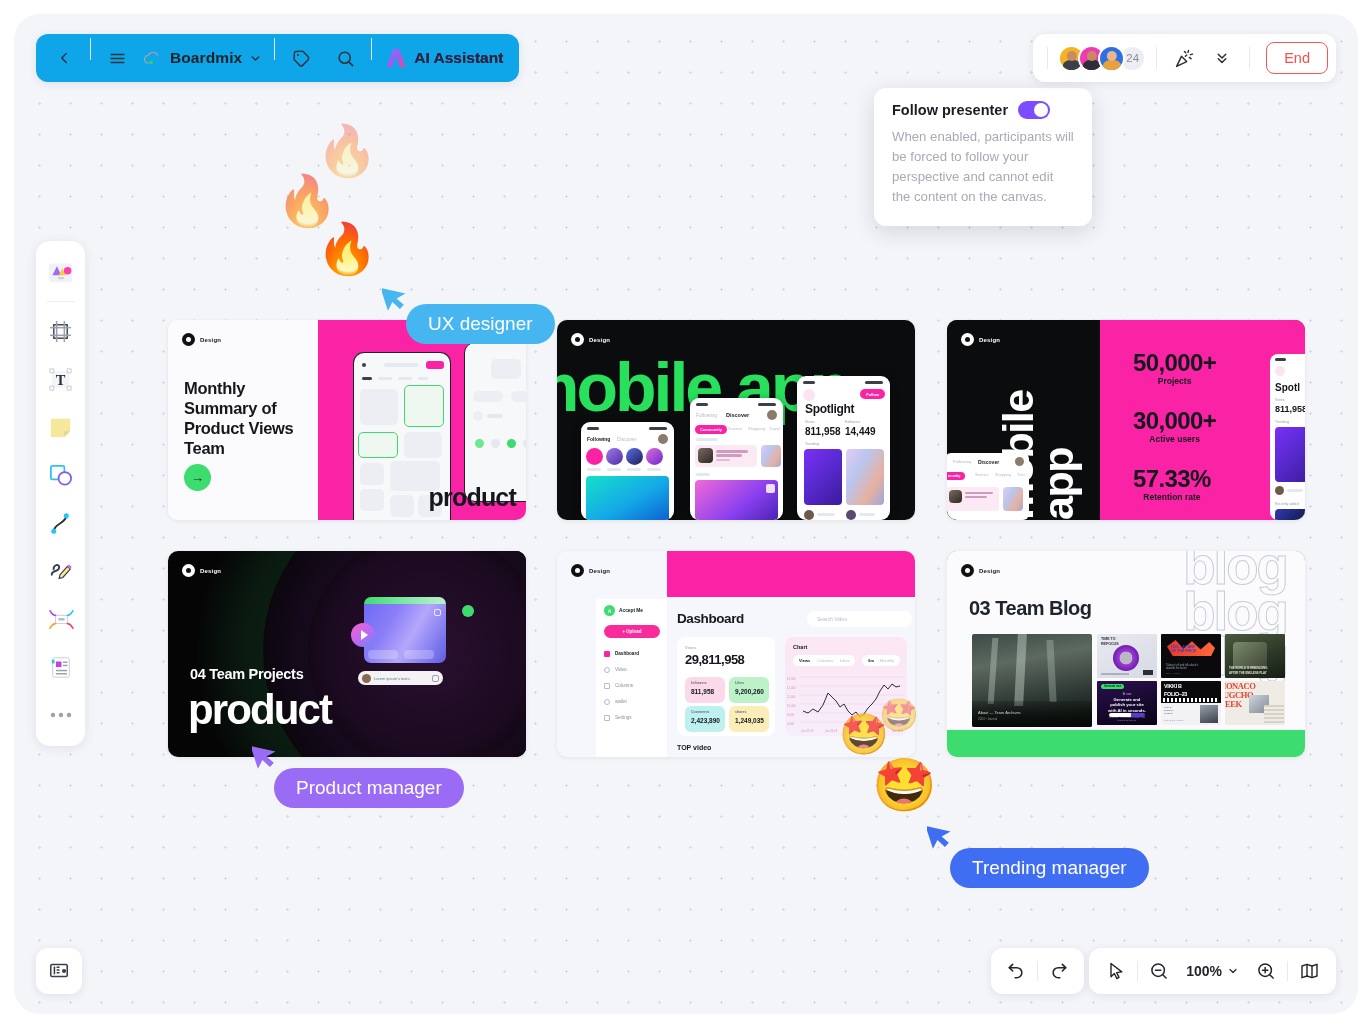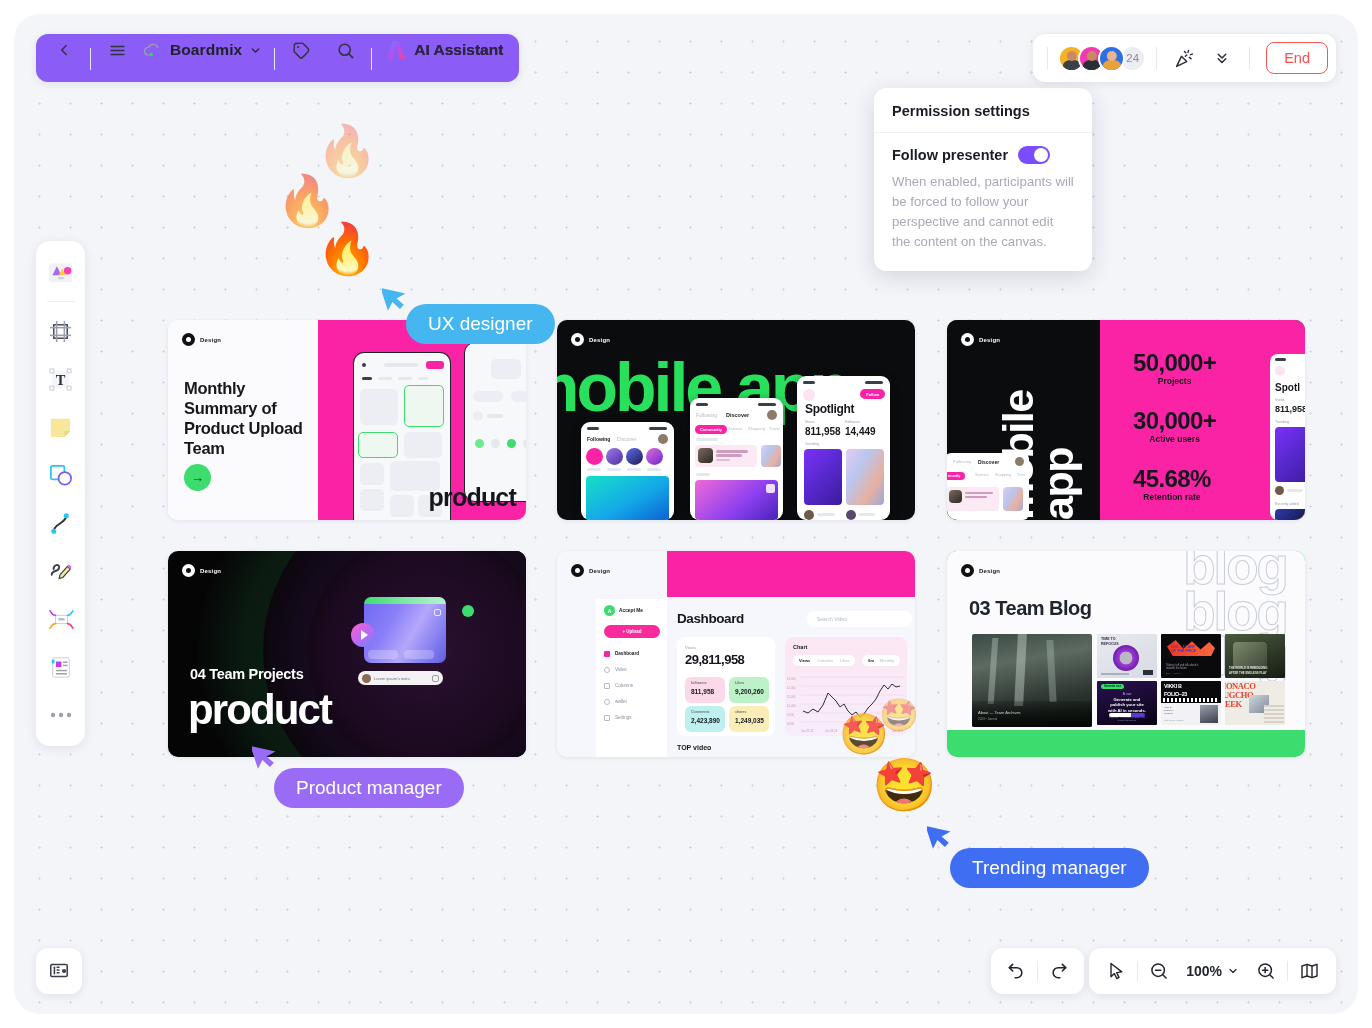--- a/index.html
+++ b/index.html
@@ -23,24 +23,24 @@
     background-color: #f4f5f9;
     background-image: radial-gradient(#d8dbe4 1.2px, transparent 1.3px);
     background-size: 31px 31px;
     background-position: 10px 12px;
     overflow: hidden;
   }
 
   
   .topbar {
     position: absolute; left: 36px; top: 34px;
-    height: 48px; display: flex; align-items: flex-end;
-    background: #8b5cf6; border-radius: 12px;
+    height: 48px; display: flex; align-items: flex-start;
+    background: #0ea5e9; border-radius: 12px;
     box-shadow: 0 2px 10px rgba(25,30,60,.09);
-    padding: 12px 6px; z-index: 40;
+    padding: 4px 6px; z-index: 40;
   }
   .tb-btn {
     width: 44px; height: 40px; display: flex; align-items: center; justify-content: center;
     border-radius: 8px; cursor: pointer; color: #30333d;
   }
   .tb-sep { width: 1px; height: 22px; background: #e6e8ee; margin: 0 4px; }
   .tb-brand { display: flex; align-items: center; gap: 7px; padding: 0 8px 0 4px; cursor: pointer; height: 40px; border-radius: 8px;}
   .tb-brand-text { font-size: 15.5px; font-weight: 600; color: #1e2127; letter-spacing: .1px; }
   .ai-btn { display: flex; align-items: center; gap: 6px; padding: 0 10px; height: 40px; border-radius: 8px; cursor: pointer; }
   .ai-text {
@@ -286,21 +286,21 @@
         <div style="position:absolute;left:42px;top:96px;width:9px;height:9px;border-radius:50%;background:#3ddc6e;"></div>
         <div style="position:absolute;left:58px;top:96px;width:9px;height:9px;border-radius:50%;background:#e5e8ee;"></div>
       </div>
 
       <div class="card-badge">
         <span class="badge-dot">
             <i></i>
           </span>
         <span class="badge-txt" style="color:#15171d">Design</span>
       </div>
-      <div class="c1-title">Monthly Summary of Product Upload Team</div>
+      <div class="c1-title">Monthly Summary of Product Views Team</div>
       <div class="c1-arrow">→</div>
       <div class="c1-product">product</div>
     </div>
 
     <div class="card" id="card2">
       <div class="c2-big">mobile app</div>
 
       <div class="c2-ph c2-ph1">
         <div class="ph-line" style="left:6px;top:5px;width:12px;height:3px;background:#3a3f49;"></div>
         <div class="ph-line" style="left:68px;top:5px;width:18px;height:3px;background:#3a3f49;"></div>
@@ -374,21 +374,21 @@
 
       <div class="c3-stat" style="top:30px;">
         <div class="n">50,000+</div>
         <div class="l">Projects</div>
       </div>
       <div class="c3-stat" style="top:88px;">
         <div class="n">30,000+</div>
         <div class="l">Active users</div>
       </div>
       <div class="c3-stat" style="top:146px;">
-        <div class="n">45.68%</div>
+        <div class="n">57.33%</div>
         <div class="l">Retention rate</div>
       </div>
 
       <div class="c3-ph">
         <div class="ph-line" style="left:5px;top:4px;width:11px;height:3px;background:#3a3f49;"></div>
         <div style="position:absolute;left:5px;top:12px;width:10px;height:10px;border-radius:50%;background:#fbe3f2;"></div>
         <div style="position:absolute;left:5px;top:28px;font-size:10px;font-weight:800;color:#15171d;">Spotl</div>
         <div style="position:absolute;left:5px;top:44px;font-size:3.6px;color:#9aa0ad;">Views</div>
         <div style="position:absolute;left:5px;top:50px;font-size:9px;font-weight:800;color:#15171d;">811,958</div>
         <div style="position:absolute;left:5px;top:66px;font-size:3.6px;color:#9aa0ad;">Trending</div>
@@ -719,21 +719,20 @@
       <svg width="18" height="18" viewBox="0 0 24 24" fill="none" stroke="currentColor" stroke-width="2" stroke-linecap="round" stroke-linejoin="round">
           <polyline points="7 7 12 12 17 7"></polyline>
           <polyline points="7 13 12 18 17 13"></polyline>
         </svg>
     </div>
     <div class="pb-sep"></div>
     <div class="end-btn">End</div>
   </div>
 
   <div class="popover">
-    <div class="pop-title">Permission settings</div>
     <div class="pop-body">
       <div class="pop-row">
         <span class="pop-row-label">Follow presenter</span>
         <span class="switch">
             <span class="knob"></span>
           </span>
       </div>
       <div class="pop-desc">When enabled, participants will be forced to follow your perspective and cannot edit the content on the canvas.</div>
     </div>
   </div>

